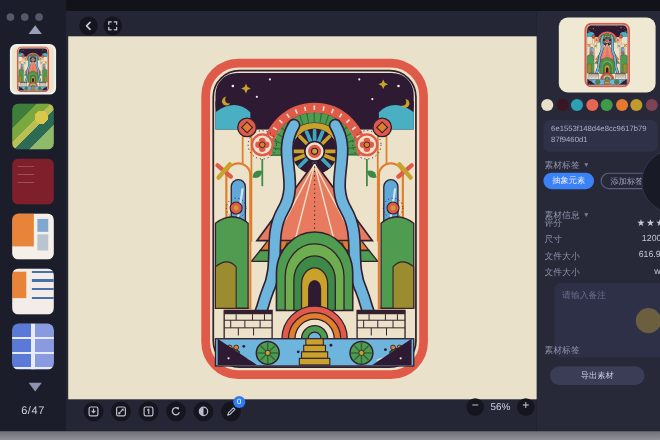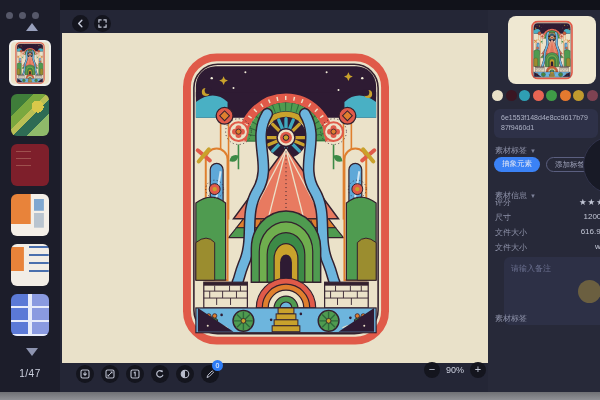--- a/index.html
+++ b/index.html
@@ -354,21 +354,21 @@
           <use href="#artwork"></use>
         </svg>
     </div>
     <div class="thumb t2"></div>
     <div class="thumb t3"></div>
     <div class="thumb t4"></div>
     <div class="thumb t5"></div>
     <div class="thumb t6"></div>
   </div>
   <div class="tri-down"></div>
-  <div class="counter">1/47</div>
+  <div class="counter">6/47</div>
 </div>
 
 <div class="viewer">
   <div class="cbtn back-btn">
     <svg class="icon" width="9" height="9" viewBox="0 0 10 10">
       <polyline points="6.5,1.5 3,5 6.5,8.5" fill="none" stroke="#c6cad9" stroke-width="1.6" stroke-linecap="round" stroke-linejoin="round"></polyline>
     </svg>
   </div>
   <div class="cbtn fullscreen-btn">
     <svg class="icon" width="9" height="9" viewBox="0 0 10 10">
@@ -416,21 +416,21 @@
     <div class="tbtn">
       <svg class="icon" width="10" height="10" viewBox="0 0 10 10">
         <path d="M2,8.5 L2.8,6.2 L7.2,1.8 L8.6,3.2 L4.2,7.6 Z" fill="none" stroke="#b9bdcc" stroke-width="1" stroke-linejoin="round"></path>
       </svg>
       <div class="badge">0</div>
     </div>
   </div>
 
   <div class="zoomctl">
     <div class="zbtn">−</div>
-    <div class="zlevel">90%</div>
+    <div class="zlevel">56%</div>
     <div class="zbtn">+</div>
   </div>
 </div>
 
 <div class="panel">
   <div class="preview-card">
     <svg width="42" height="60" viewBox="0 0 210 296">
         <use href="#artwork"></use>
       </svg>
   </div>
@@ -482,17 +482,18 @@
   <div class="notebox">
     <span>请输入备注</span>
     <div class="blob"></div>
   </div>
 
   <div class="noterow">
     <span class="lbl" style="color:#8f93aa">素材标签</span>
     
   </div>
 
+  <div class="export-btn">导出素材</div>
 </div>
 
 <div class="fab"></div>
 
 <div class="os-strip"></div>
 
 </body></html>

